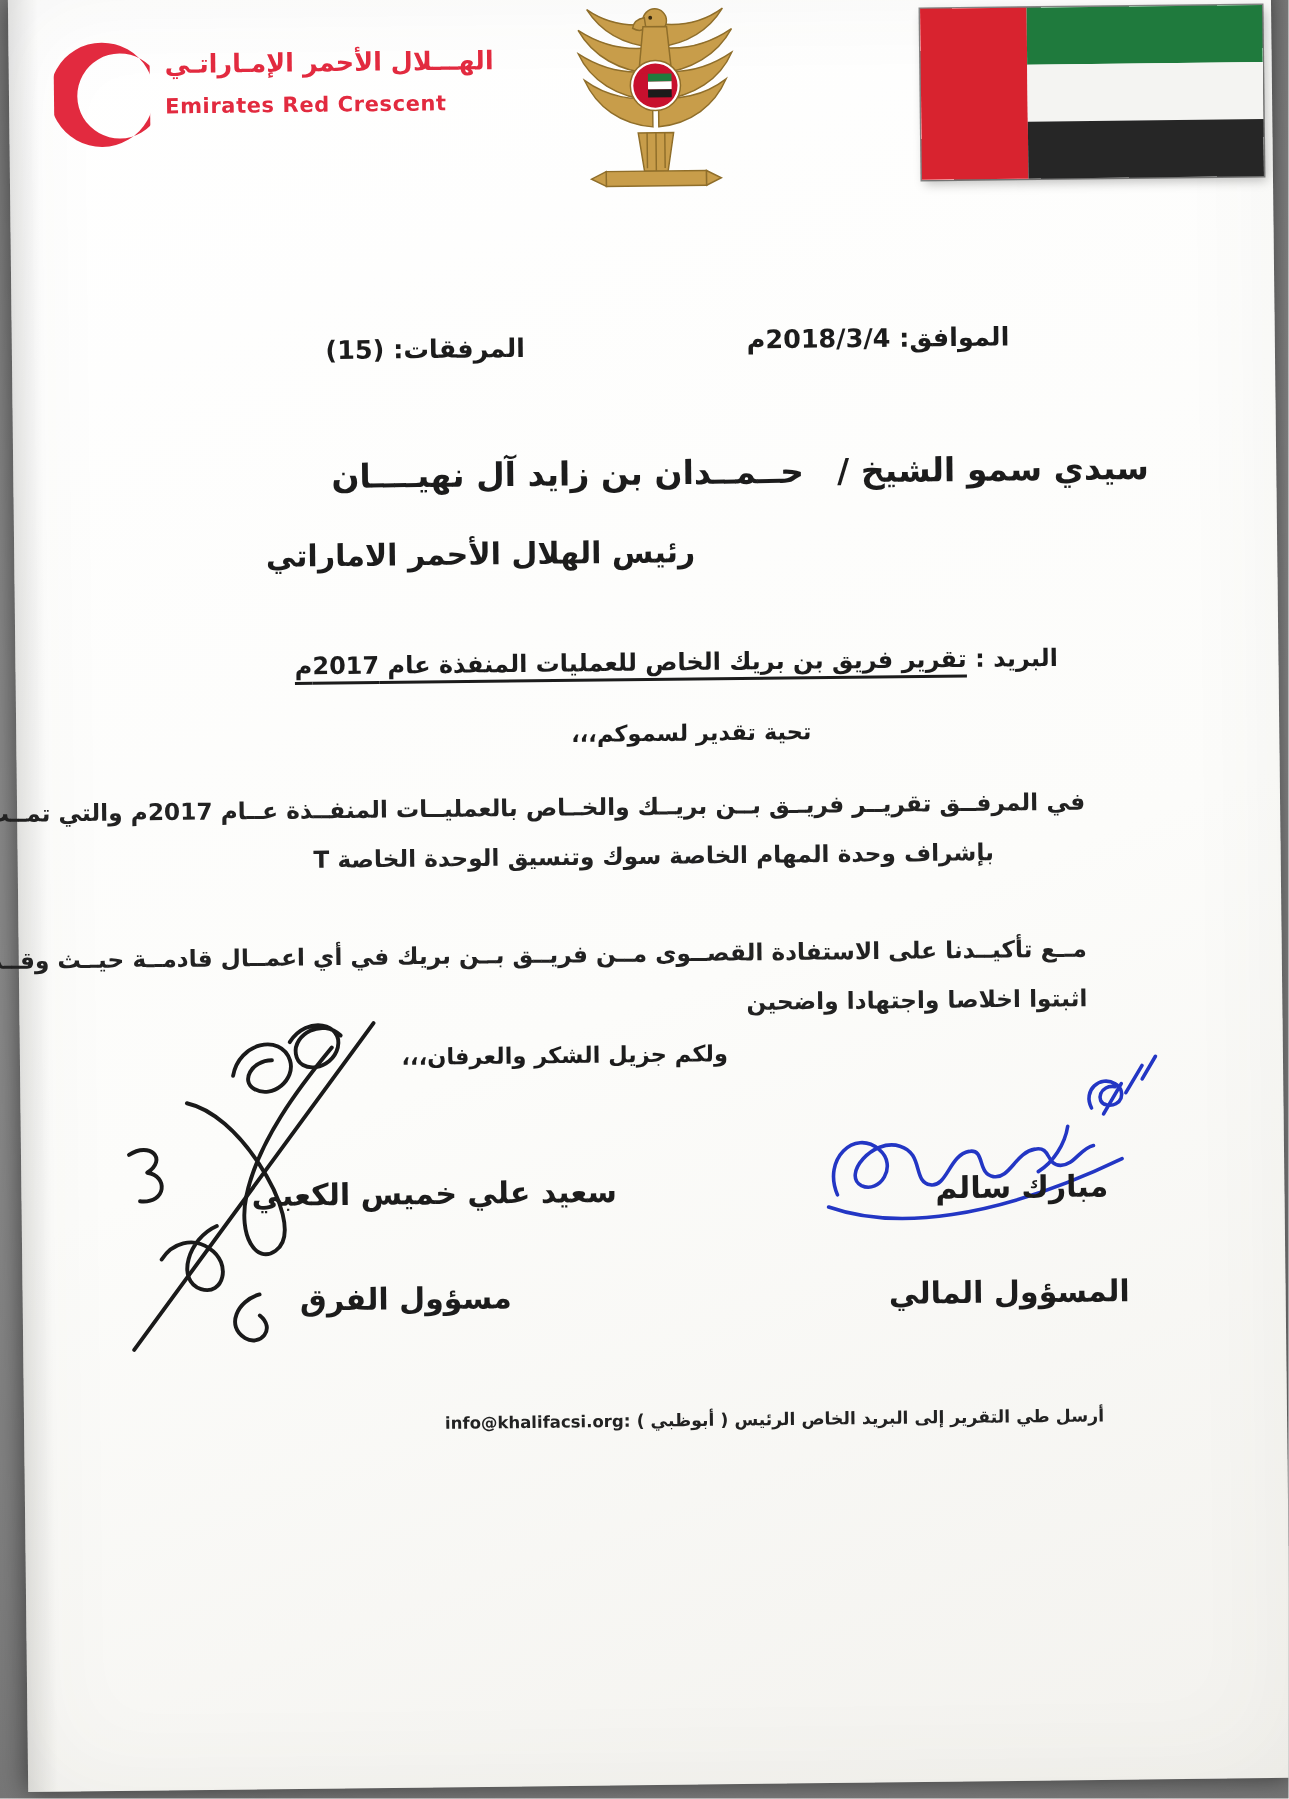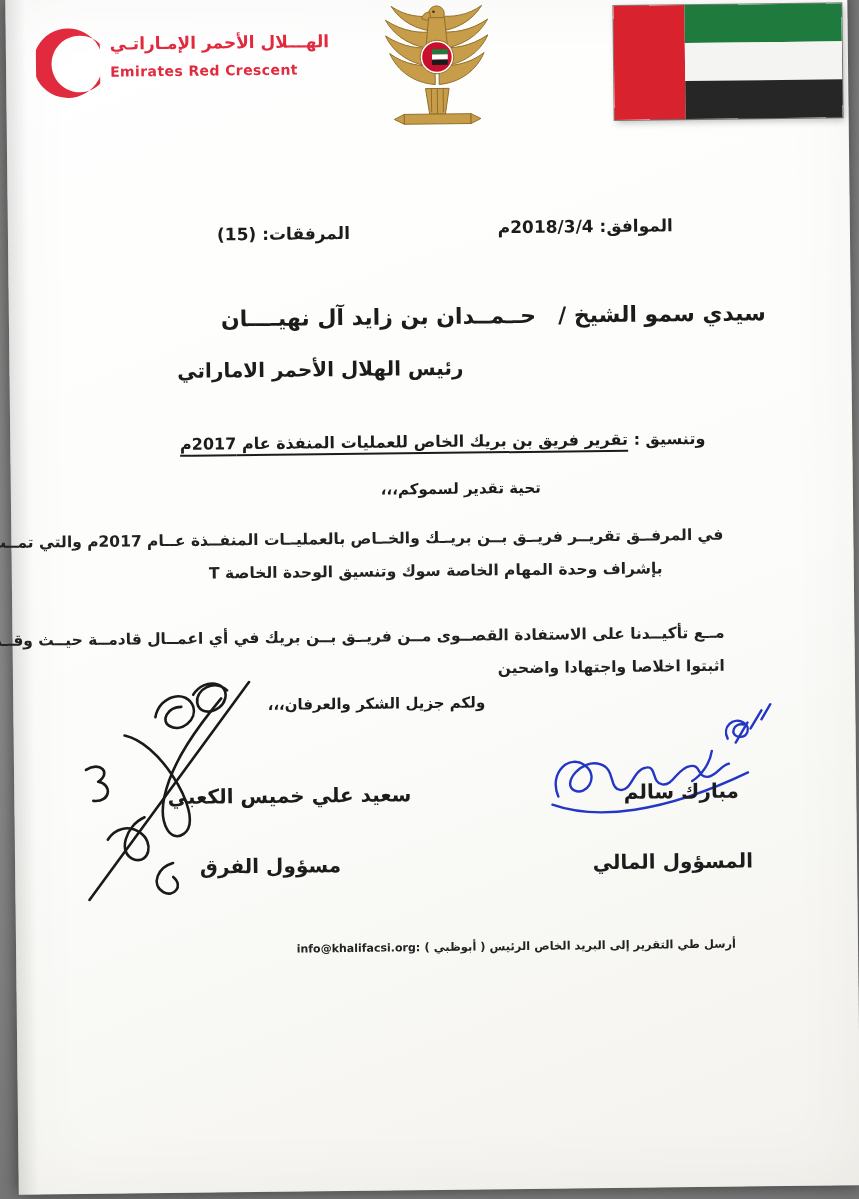--- a/index.html
+++ b/index.html
@@ -125,21 +125,21 @@
   <div class="abs ar date-line">الموافق: 2018/3/4م</div>
   <div class="abs ar attachments-line">المرفقات: (15)</div>
 
   <div class="abs ar recipient-row">
     <span>سيدي سمو الشيخ /</span>
     <span>حــمــدان بن زايد آل نهيــــان</span>
   </div>
   <div class="abs ar recipient-title">رئيس الهلال الأحمر الاماراتي</div>
 
   <div class="abs ar subject-line">
-    <span>وتنسيق :</span>
+    <span>البريد :</span>
     <span class="subject-text">تقرير فريق بن بريك الخاص للعمليات المنفذة عام 2017م</span>
   </div>
 
   <div class="abs ar greeting-line">تحية تقدير لسموكم،،،</div>
 
   <div class="abs ar para para-1">
     <div class="line-justify">في المرفــق تقريــر فريــق بــن بريــك والخــاص بالعمليــات المنفــذة عــام 2017م والتي تمــت</div>
     <div class="line-center">بإشراف وحدة المهام الخاصة سوك وتنسيق الوحدة الخاصة T</div>
   </div>
   <div class="abs ar para para-2">

